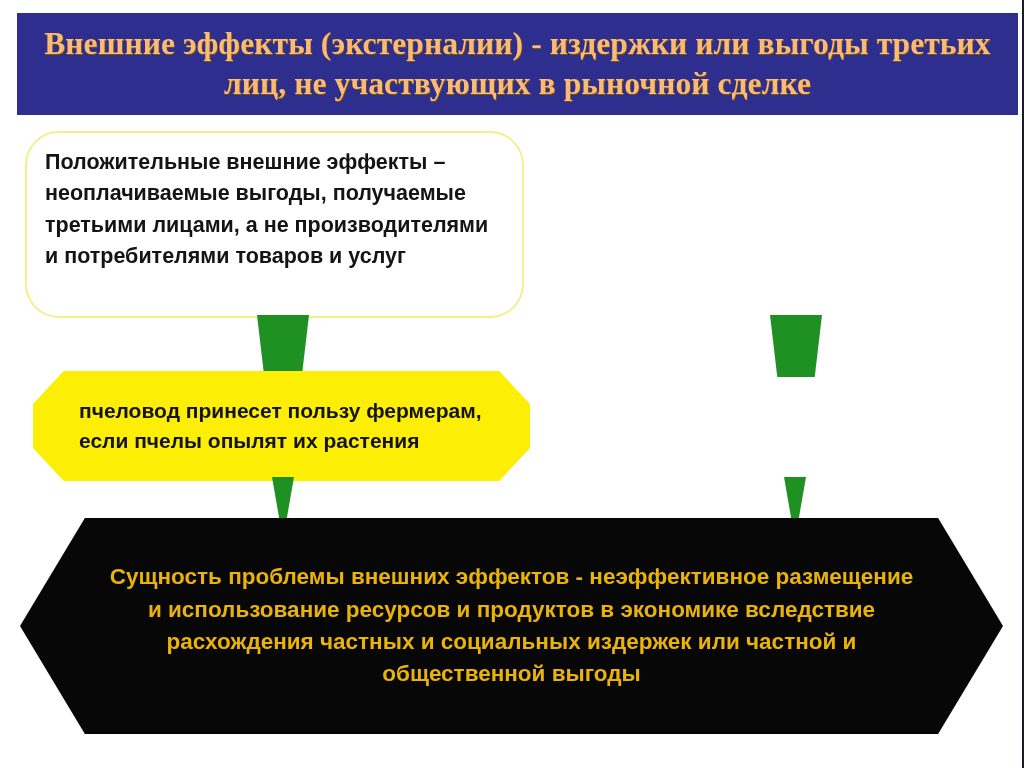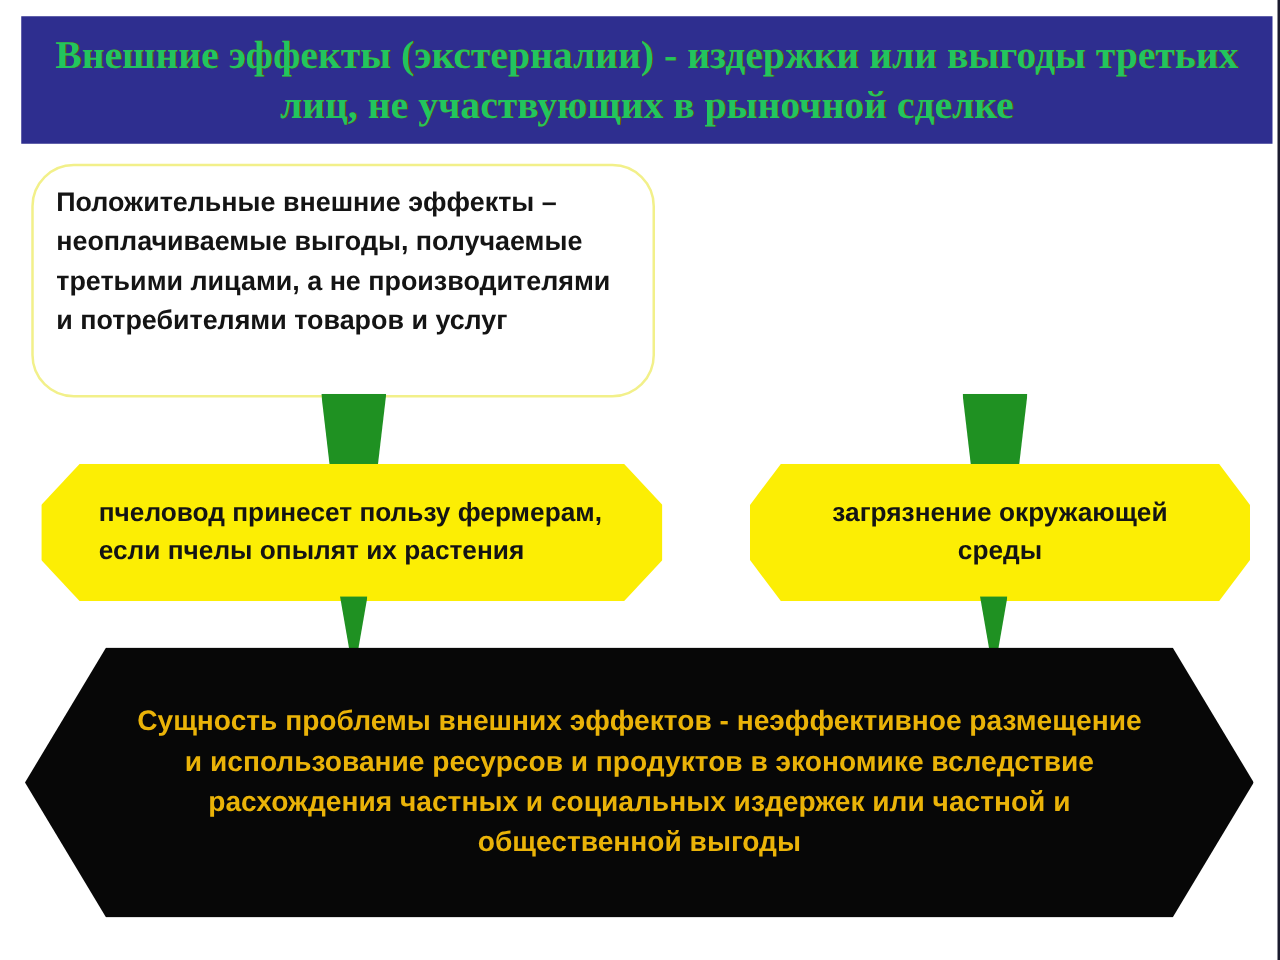--- a/index.html
+++ b/index.html
@@ -34,21 +34,21 @@
     display: flex;
     align-items: center;
     justify-content: center;
     box-sizing: border-box;
   }
   #title-text {
     font-family: "Liberation Serif", "DejaVu Serif", serif;
     font-weight: bold;
     font-size: 31.5px;
     line-height: 1.28;
-    color: #22c55e;
+    color: #fdba74;
     text-align: center;
     letter-spacing: 0.1px;
     padding: 0 20px;
     text-shadow: 0.7px 0.7px 0 #7a5a00;
   }
 
   
   .def-box {
     position: absolute;
     background: #ffffff;
@@ -198,23 +198,20 @@
   </div>
 
 
   <div id="connector-top-left" class="connector connector-wide"></div>
   <div id="connector-top-right" class="connector connector-wide"></div>
 
   <div id="example-banner-left" class="example-banner">
     <div id="example-text-left" class="example-text">пчеловод принесет пользу фермерам, если пчелы опылят их растения</div>
   </div>
 
-  <div id="example-banner-right" class="example-banner">
-    <div id="example-text-right" class="example-text">загрязнение окружающей среды</div>
-  </div>
 
   <div id="connector-bottom-left" class="connector connector-taper"></div>
   <div id="connector-bottom-right" class="connector connector-taper"></div>
 
   <div id="conclusion-banner">
     <div id="conclusion-text">Сущность проблемы внешних эффектов - неэффективное размещение и использование ресурсов и продуктов в экономике вследствие расхождения частных и социальных издержек или частной и общественной выгоды</div>
   </div>
 
 </div>
 

